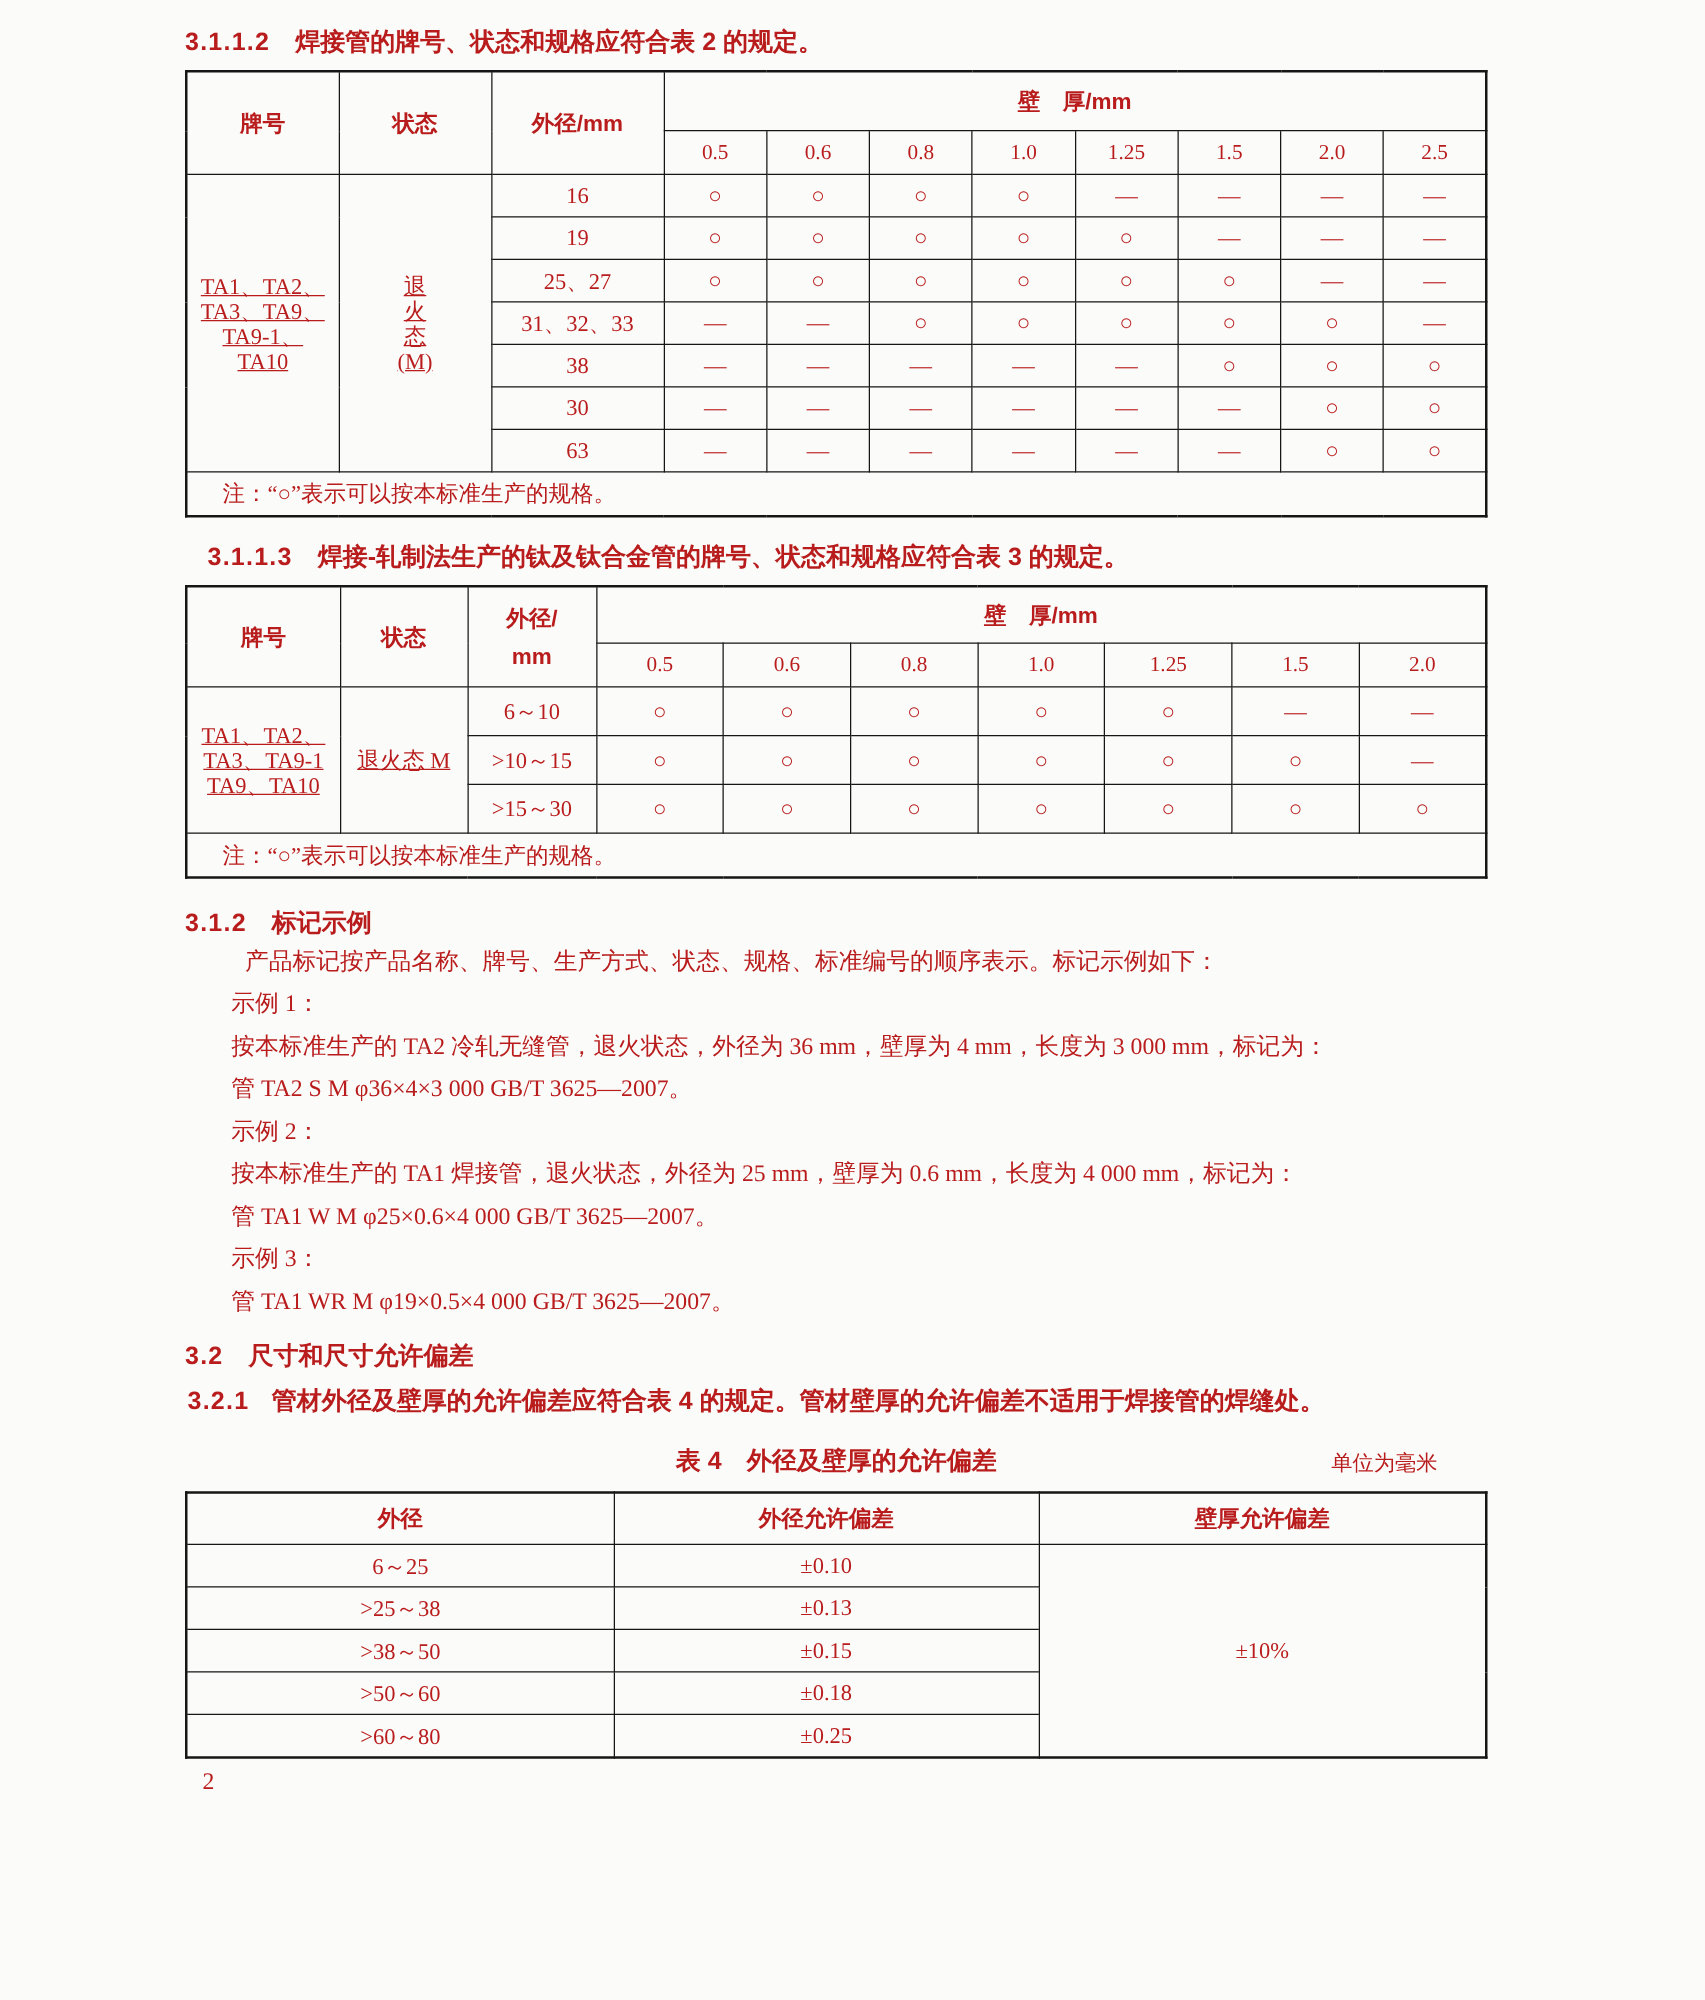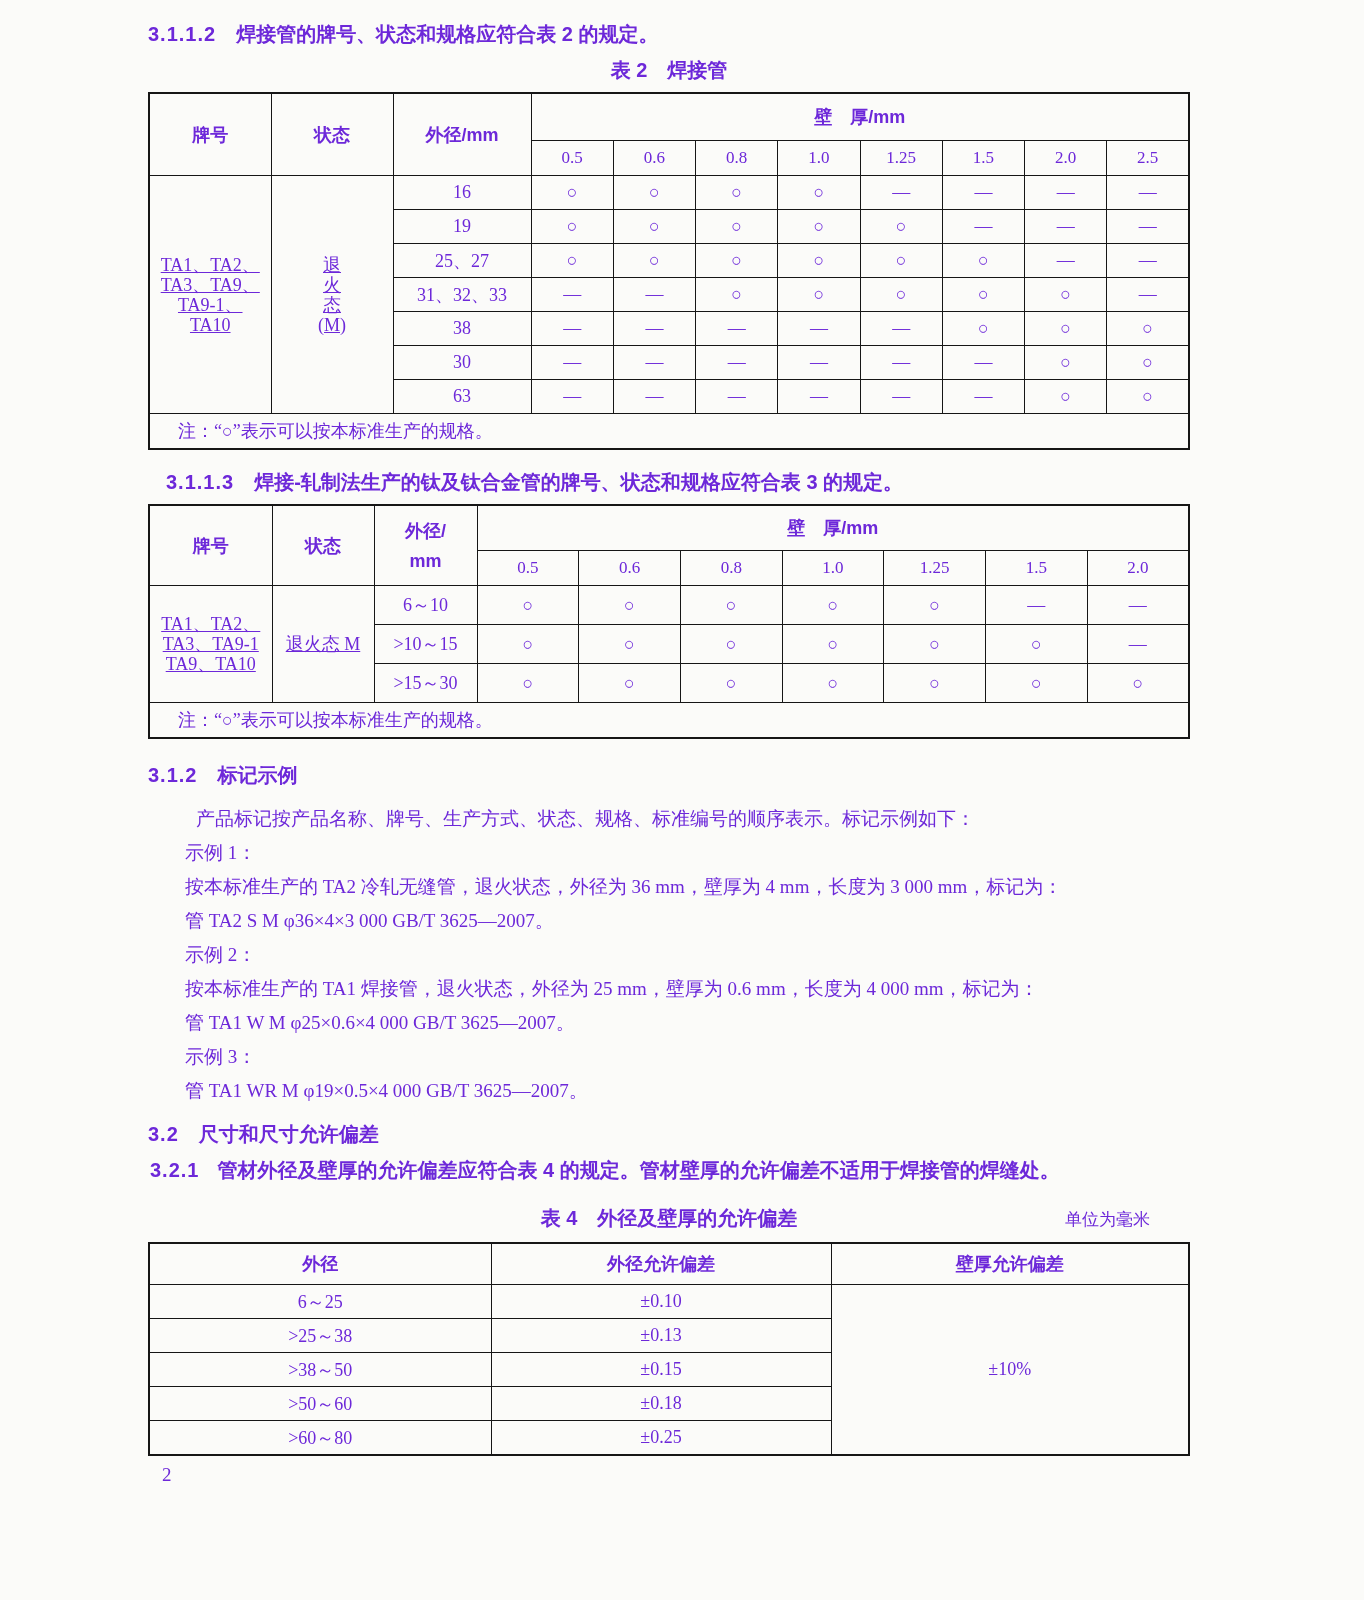--- a/index.html
+++ b/index.html
@@ -3,21 +3,21 @@
 <meta charset="utf-8">
 <style>
   html,body{margin:0;padding:0;}
   body{
     background:#e8e8e6;
     font-family:"Liberation Serif","DejaVu Serif",serif;
   }
   .page{
     width:1364px;height:1600px;
     background:#fbfbf9;
-    color:#6d28d9;
+    color:#b91c1c;
     position:relative;
     margin:0 auto;
     overflow:hidden;
   }
   .content{
     padding:20px 174px 0 148px; 
   }
   .heiti{font-family:"Liberation Sans","DejaVu Sans",sans-serif;font-weight:700;}
 
   
@@ -72,35 +72,34 @@
   .t4-caption .tbl-title{margin:16px;}
   .unit-note{position:absolute;right:40px;top:4px;font-size:17px;}
   #table4{margin-top:6px;}
   #table4 thead th{height:40px;}
   #table4 tbody td{height:33px;font-size:18px;}
   .wall-tol{font-size:19px;}
 
   .spacer-3113{margin-top:18px;margin-left:18px;}
   .spacer-312{margin-top:22px;}
   .spacer-32{margin-top:6px;}
-  .intro-gap{margin-top:13px;}
+  .intro-gap{margin-top:0;}
 
   .page-number{margin:8px 0 0 14px;font-size:19px;}
 </style>
 </head>
 <body>
 
 <div class="page">
   <div class="content">
 
     <p class="sec-heading heiti">
       <span class="sec-num">3.1.1.2</span><span>焊接管的牌号、状态和规格应符合表 2 的规定。</span>
     </p>
 
-    <p class="tbl-title heiti">表 2　焊接管</p>
 
     <table class="doc-table" id="table2">
       <colgroup>
         <col style="width:122px">
           <col style="width:122px">
           <col style="width:138px">
         <col>
           <col>
           <col>
           <col>

